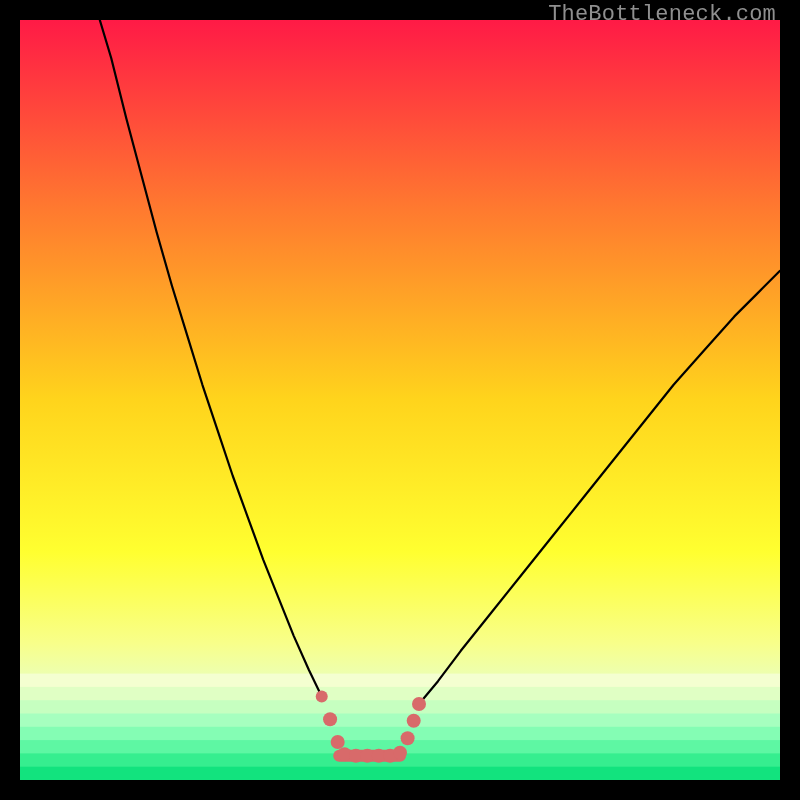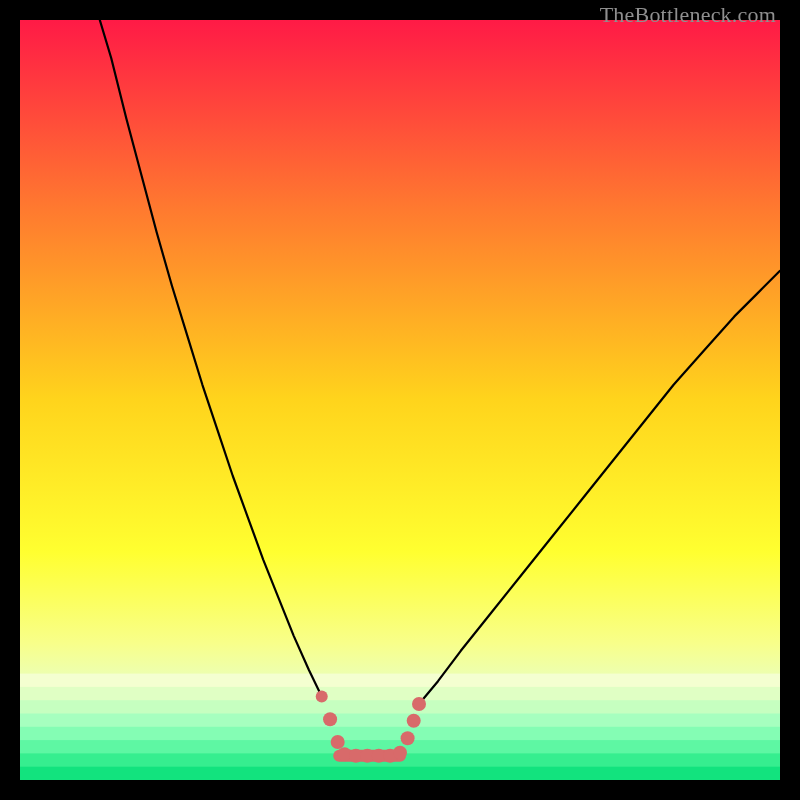--- a/index.html
+++ b/index.html
@@ -22,21 +22,21 @@
     position: absolute;
     left: 0;
     top: 0;
     width: 760px;
     height: 760px;
   }
   .watermark {
     position: absolute;
     top: 2px;
     right: 24px;
-    font-family: Liberation Serif, serif;
+    font-family: Liberation Mono, monospace;
     font-size: 22px;
     color: #8f8f8f;
     letter-spacing: 0.2px;
     user-select: none;
   }
 </style>
 </head>
 <body>
 
 <div class="frame">

